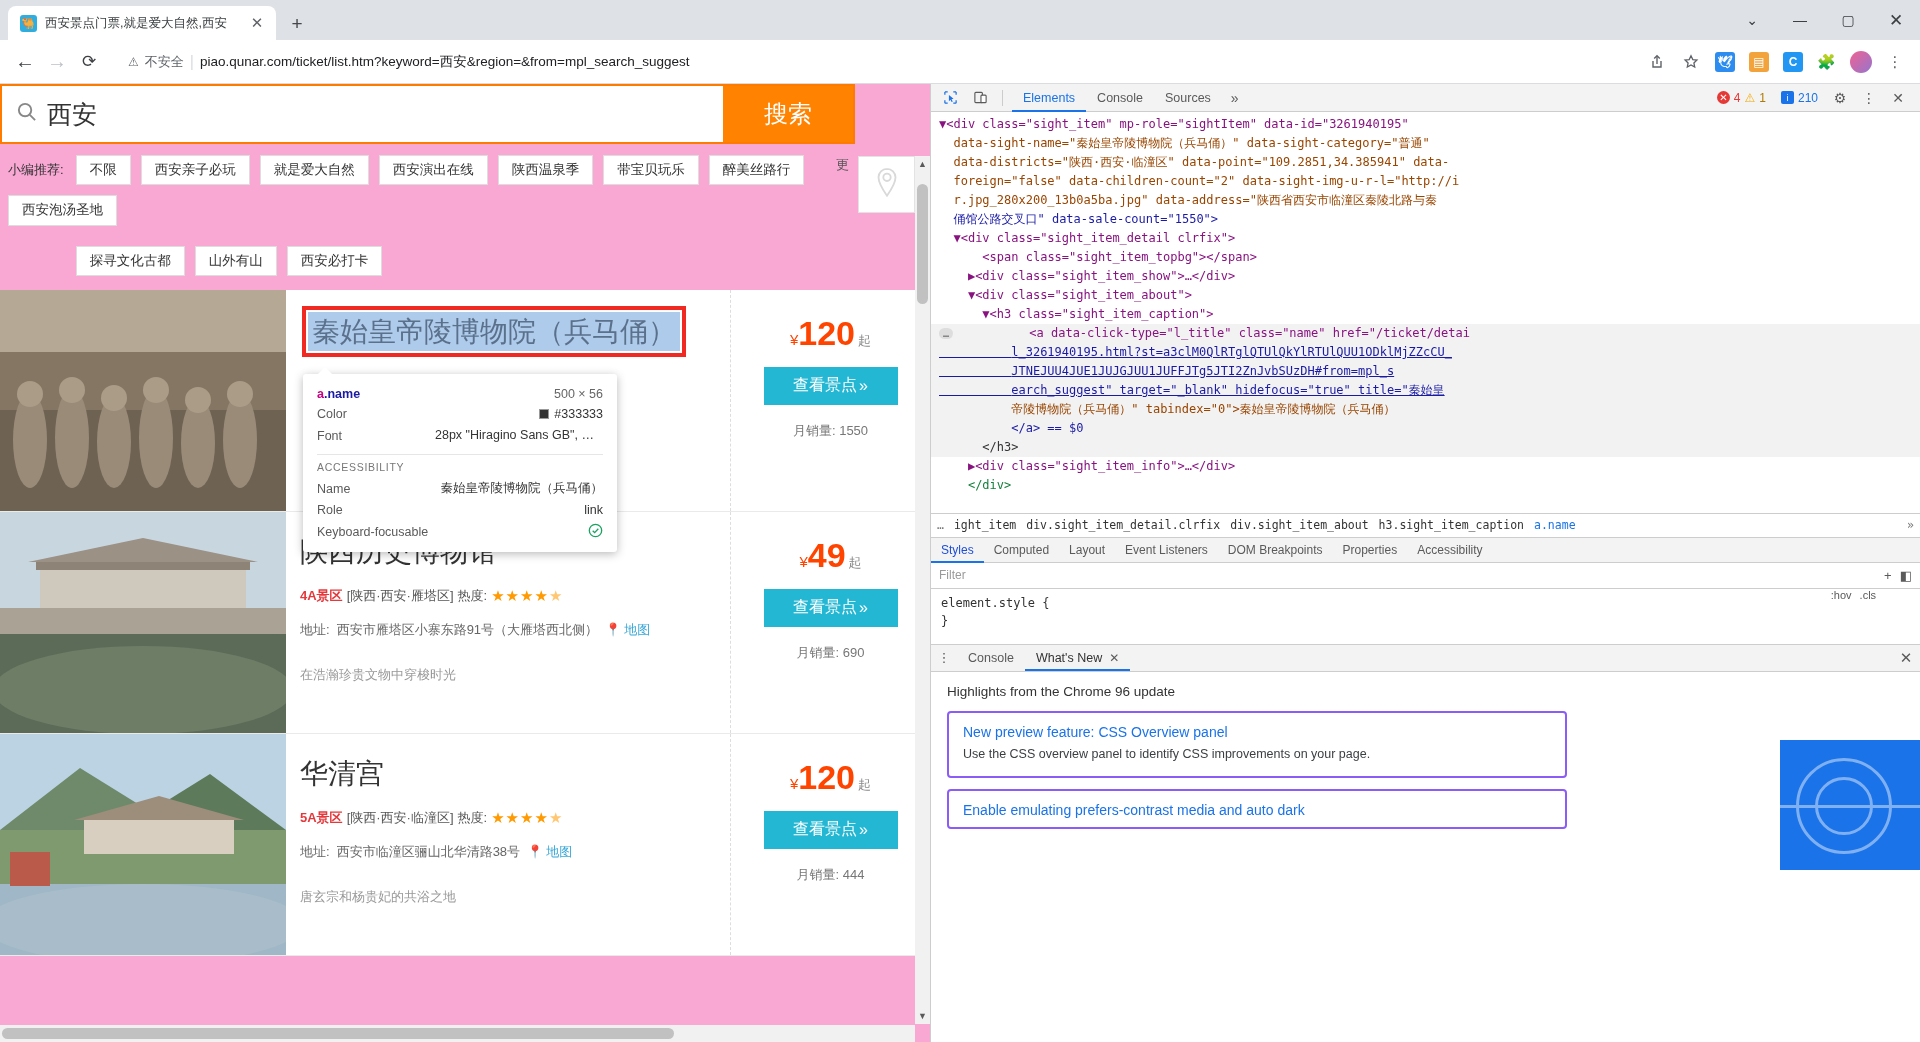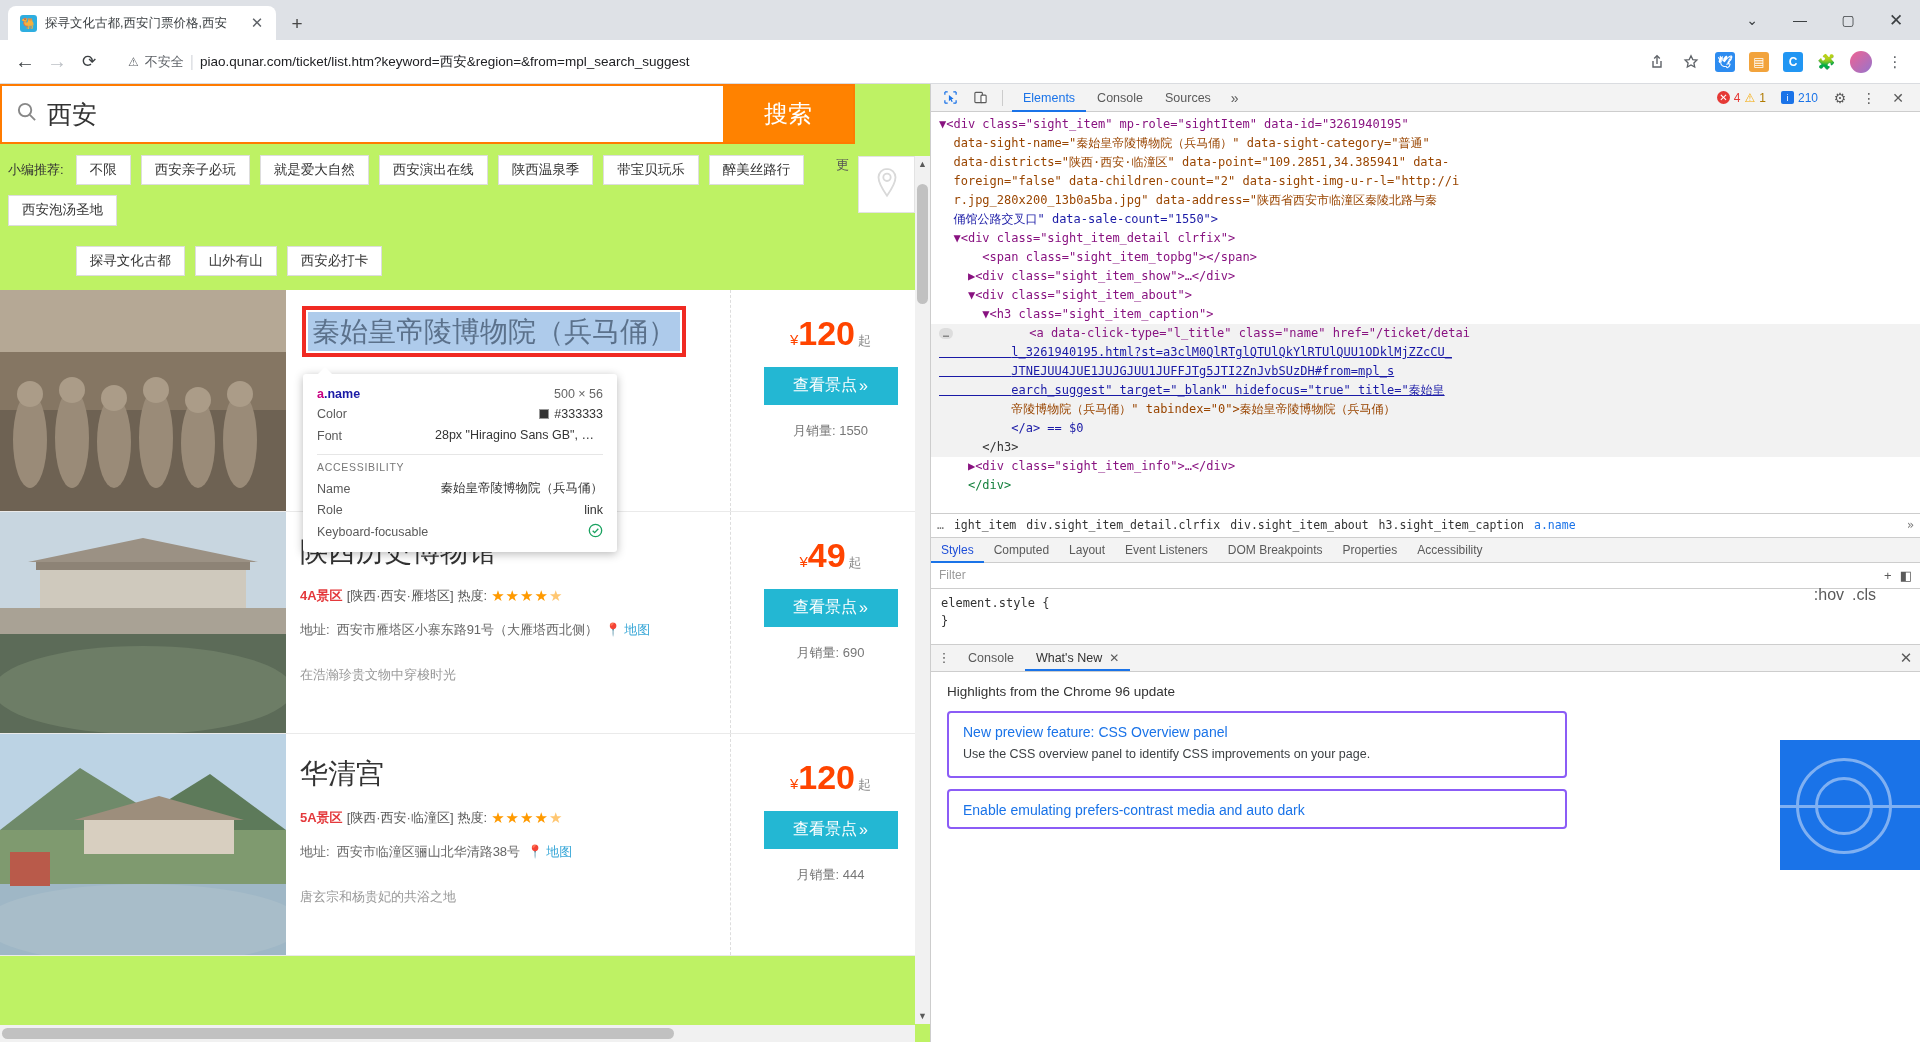--- a/index.html
+++ b/index.html
@@ -78,21 +78,21 @@
     color: #fff; font-weight: bold;
   }
   .avatar-circ {
     width: 22px; height: 22px; border-radius: 50%;
     background: linear-gradient(135deg,#f06292,#9575cd);
   }
 
   
   .body-split { flex: 1; display: flex; min-height: 0; }
   .page-pane {
-    width: 930px; flex: none; position: relative; background: #bef264;
+    width: 930px; flex: none; position: relative; background: #f9a8d4;
     overflow: hidden;
   }
   .devtools-pane {
     flex: 1; background: #fff; border-left: 1px solid #cdcdcd;
     display: flex; flex-direction: column; min-width: 0;
   }
 
   
   .search-bar-row { display: flex; height: 62px; align-items: stretch; }
   .search-box {
@@ -305,21 +305,21 @@
   }
   .st-tab.active { color: #1d4ed8; }
   .st-tab.active::after {
     content: ''; position: absolute; left: 0; right: 0; bottom: -1px; height: 2px; background: #1a73e8;
   }
   .dt-filter {
     height: 26px; border-bottom: 1px solid #cdcdcd; display: flex;
     align-items: center; padding: 0 8px; gap: 8px; font-size: 12px; flex: none;
   }
   .filter-ph { color: #9a9a9a; flex: 1; }
-  .filter-chip { font-size: 16px; color: #5a5a5a; margin-top: 40px; }
+  .filter-chip { font-size: 11px; color: #5a5a5a; margin-top: 40px; }
   .filter-icon { color: #5a5a5a; font-size: 13px; }
   .dt-style-body {
     height: 56px; padding: 5px 10px; font-family: "DejaVu Sans Mono","Liberation Mono",monospace;
     font-size: 12px; line-height: 18px; color: #333; flex: none;
     border-bottom: 1px solid #cdcdcd;
   }
 
   .dt-drawer { flex: 1; display: flex; flex-direction: column; min-height: 0; }
   .drawer-tabs {
     height: 27px; background: #f3f3f3; border-bottom: 1px solid #cdcdcd;
@@ -364,21 +364,21 @@
   }
 </style>
 </head>
 <body>
 
 <div class="app">
 
   <div class="chrome-tabstrip">
     <div class="tab">
       <span class="tab-favicon">🐫</span>
-      <span class="tab-title">探寻文化古都,西安门票价格,西安</span>
+      <span class="tab-title">西安景点门票,就是爱大自然,西安</span>
       <span class="tab-close">✕</span>
     </div>
     <div class="tab-new">+</div>
     <div class="win-ctrls">
       <div class="win-btn">⌄</div>
       <div class="win-btn">—</div>
       <div class="win-btn">▢</div>
       <div class="win-btn close">✕</div>
     </div>
   </div>

